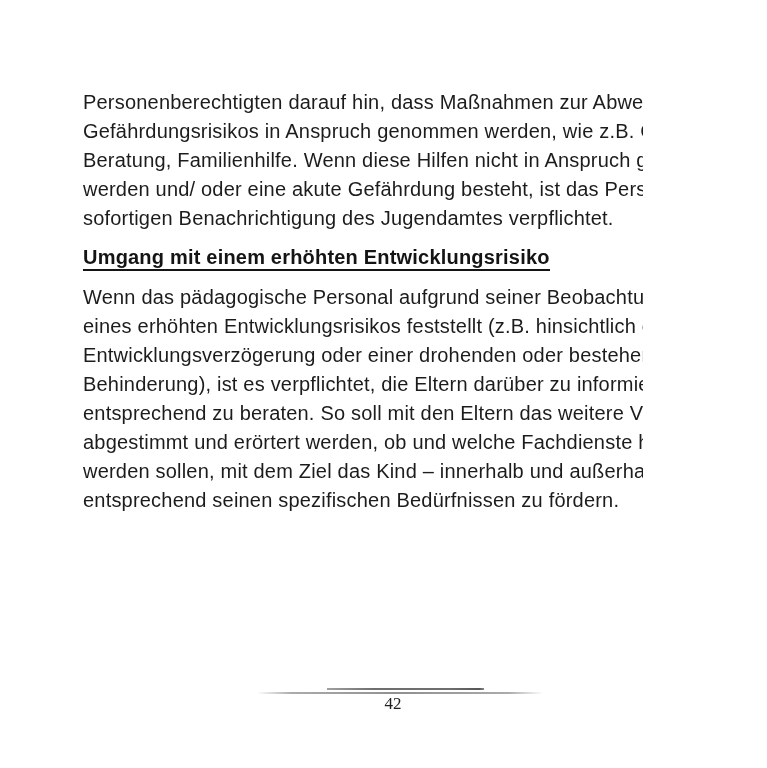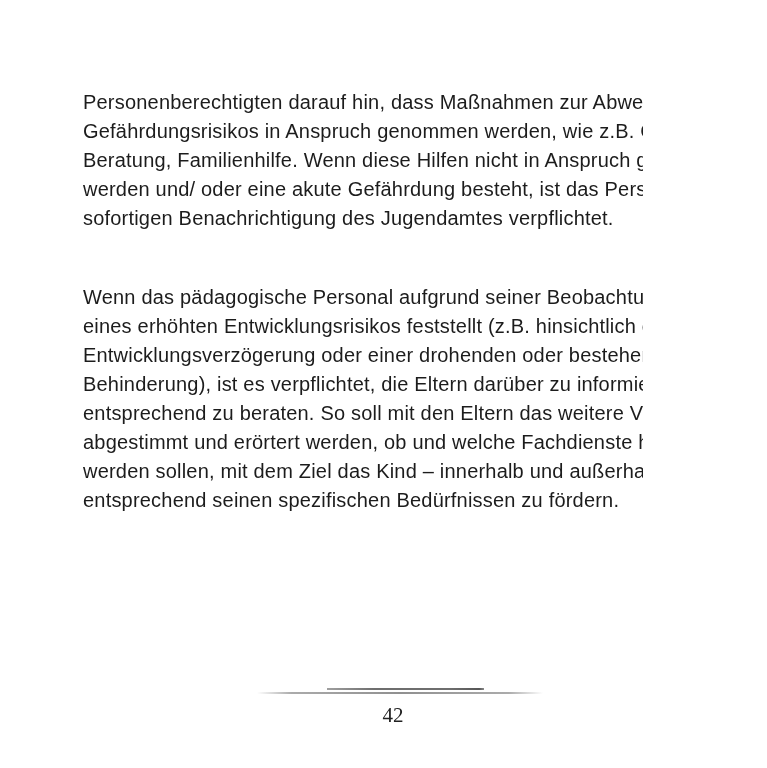--- a/index.html
+++ b/index.html
@@ -64,37 +64,37 @@
     background: linear-gradient(to right,
       #a0a0a0, #6e6e6e 30%, #6e6e6e 78%, #565656 97%, #8a8a8a);
   }
   .page-number {
     position: absolute;
     left: 363px;
     top: 695px;
     width: 60px;
     text-align: center;
     font-family: "Liberation Serif", "DejaVu Serif", serif;
-    font-size: 21px;
+    font-size: 17px;
     line-height: 17px;
     color: #212121;
-    margin-top: 12px;
   }
 </style>
 </head>
 <body>
 
 <div class="page">
 
   <p class="para para-1">Personenberechtigten darauf hin, dass Maßnahmen zur Abwendung des
 Gefährdungsrisikos in Anspruch genommen werden, wie z.B. Gesundheitshilfe,
 Beratung, Familienhilfe. Wenn diese Hilfen nicht in Anspruch genommen
 werden und/ oder eine akute Gefährdung besteht, ist das Personal zu einer
 sofortigen Benachrichtigung des Jugendamtes verpflichtet.</p>
 
+  <h2 class="heading"><span class="heading-text">Umgang mit einem erhöhten Entwicklungsrisiko</span></h2>
 
   <p class="para para-2">Wenn das pädagogische Personal aufgrund seiner Beobachtungen Anzeichen
 eines erhöhten Entwicklungsrisikos feststellt (z.B. hinsichtlich einer starken
 Entwicklungsverzögerung oder einer drohenden oder bestehenden
 Behinderung), ist es verpflichtet, die Eltern darüber zu informieren und
 entsprechend zu beraten. So soll mit den Eltern das weitere Vorgehen
 abgestimmt und erörtert werden, ob und welche Fachdienste hinzugezogen
 werden sollen, mit dem Ziel das Kind – innerhalb und außerhalb der Kita –
 entsprechend seinen spezifischen Bedürfnissen zu fördern.</p>
 

